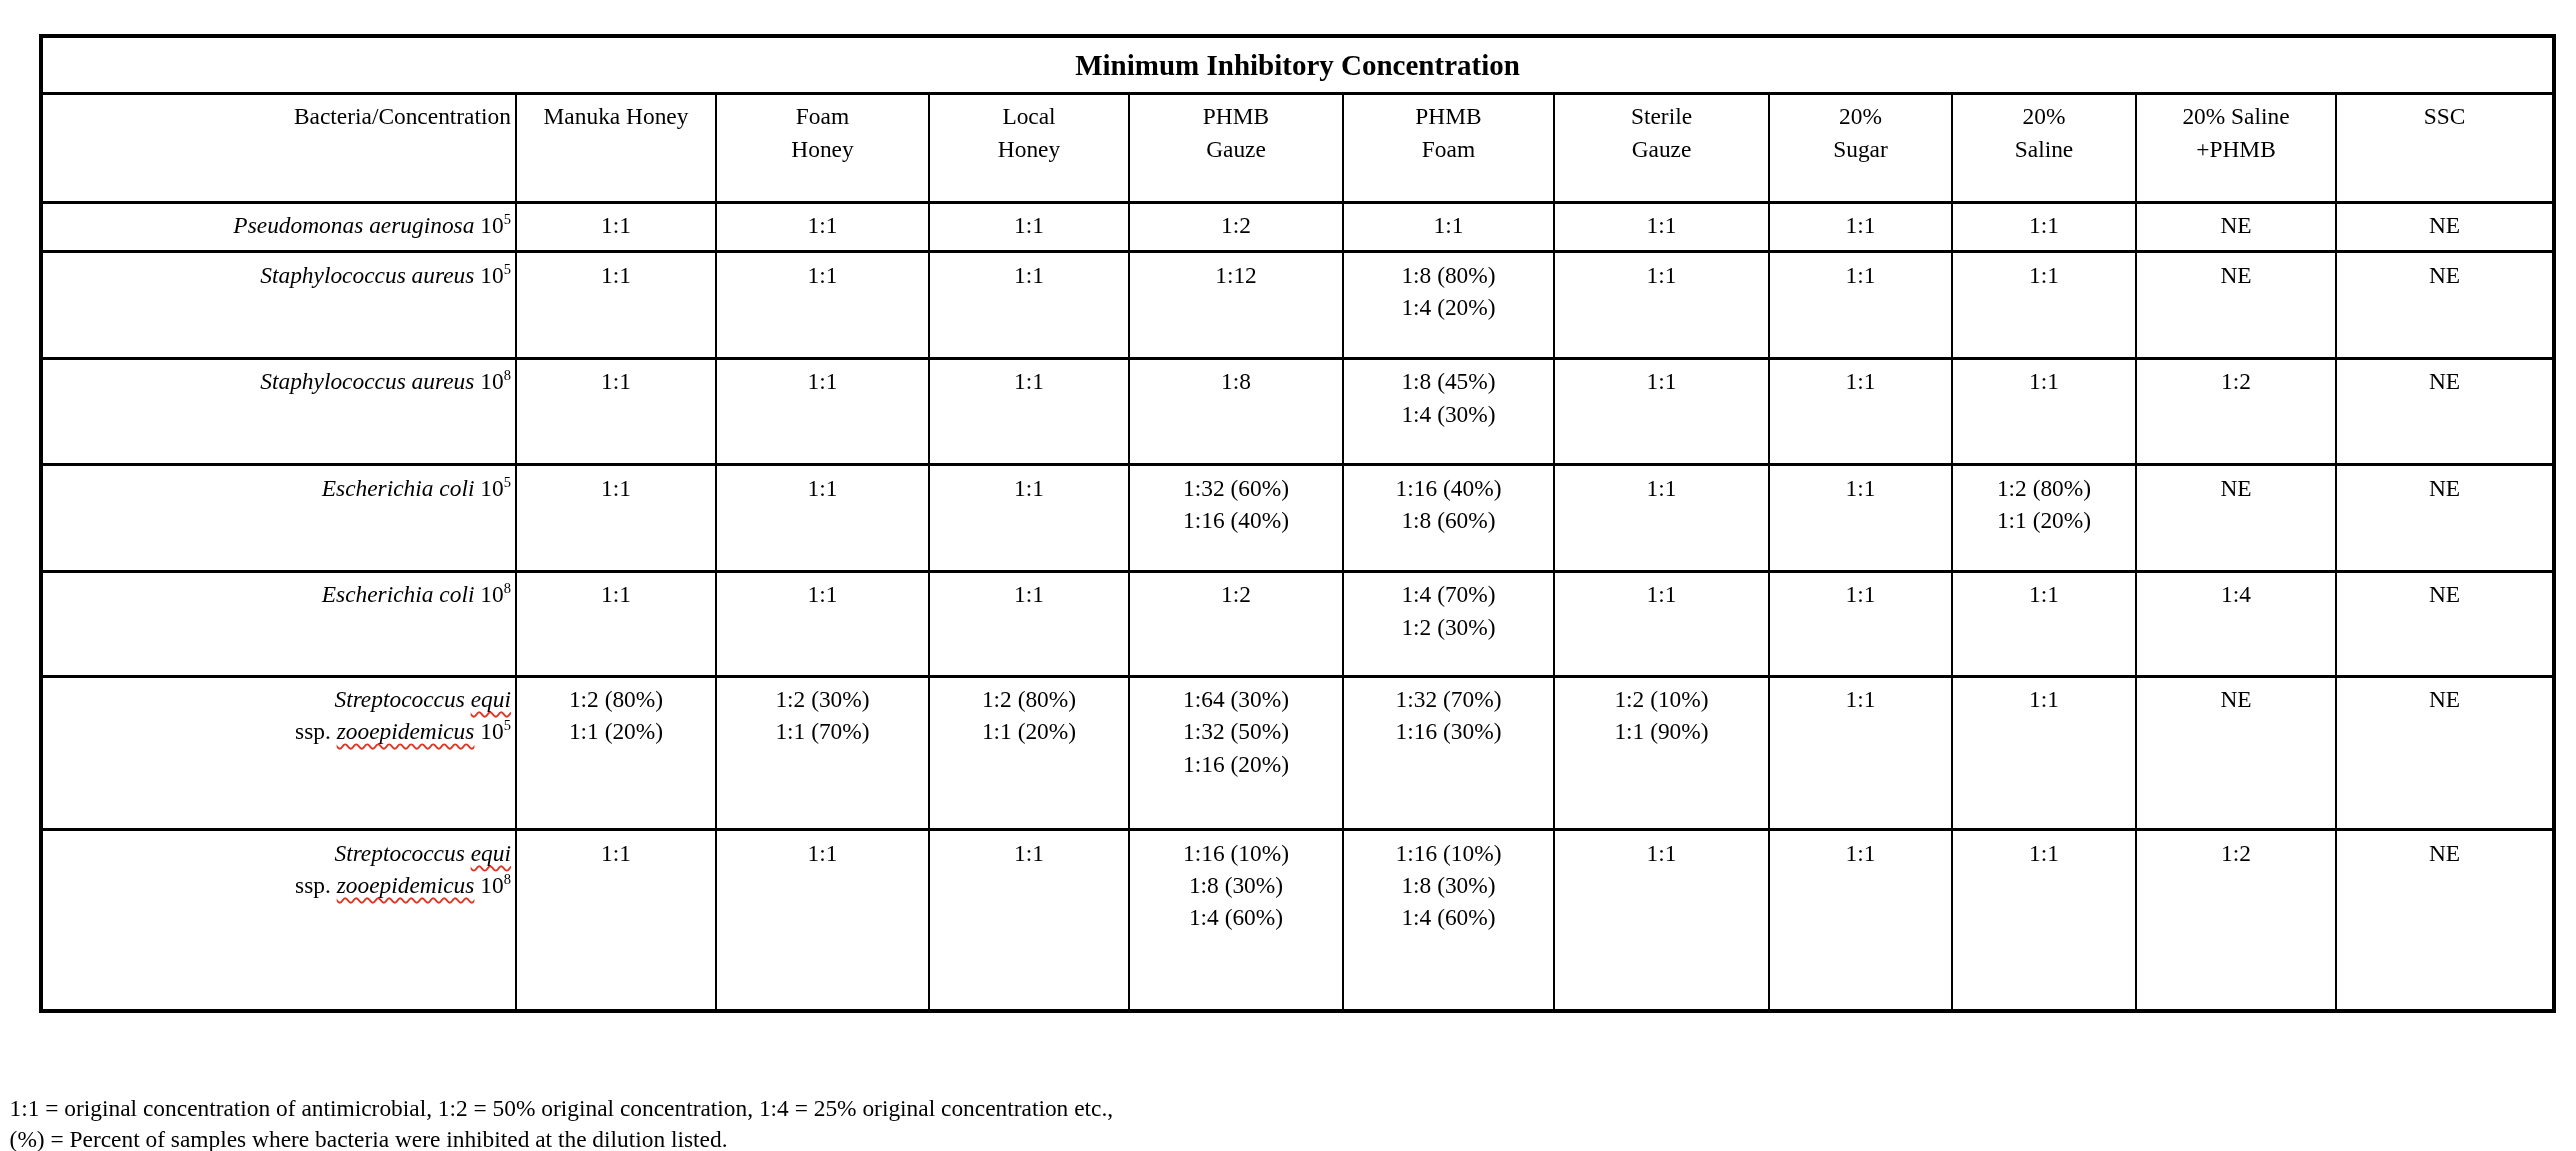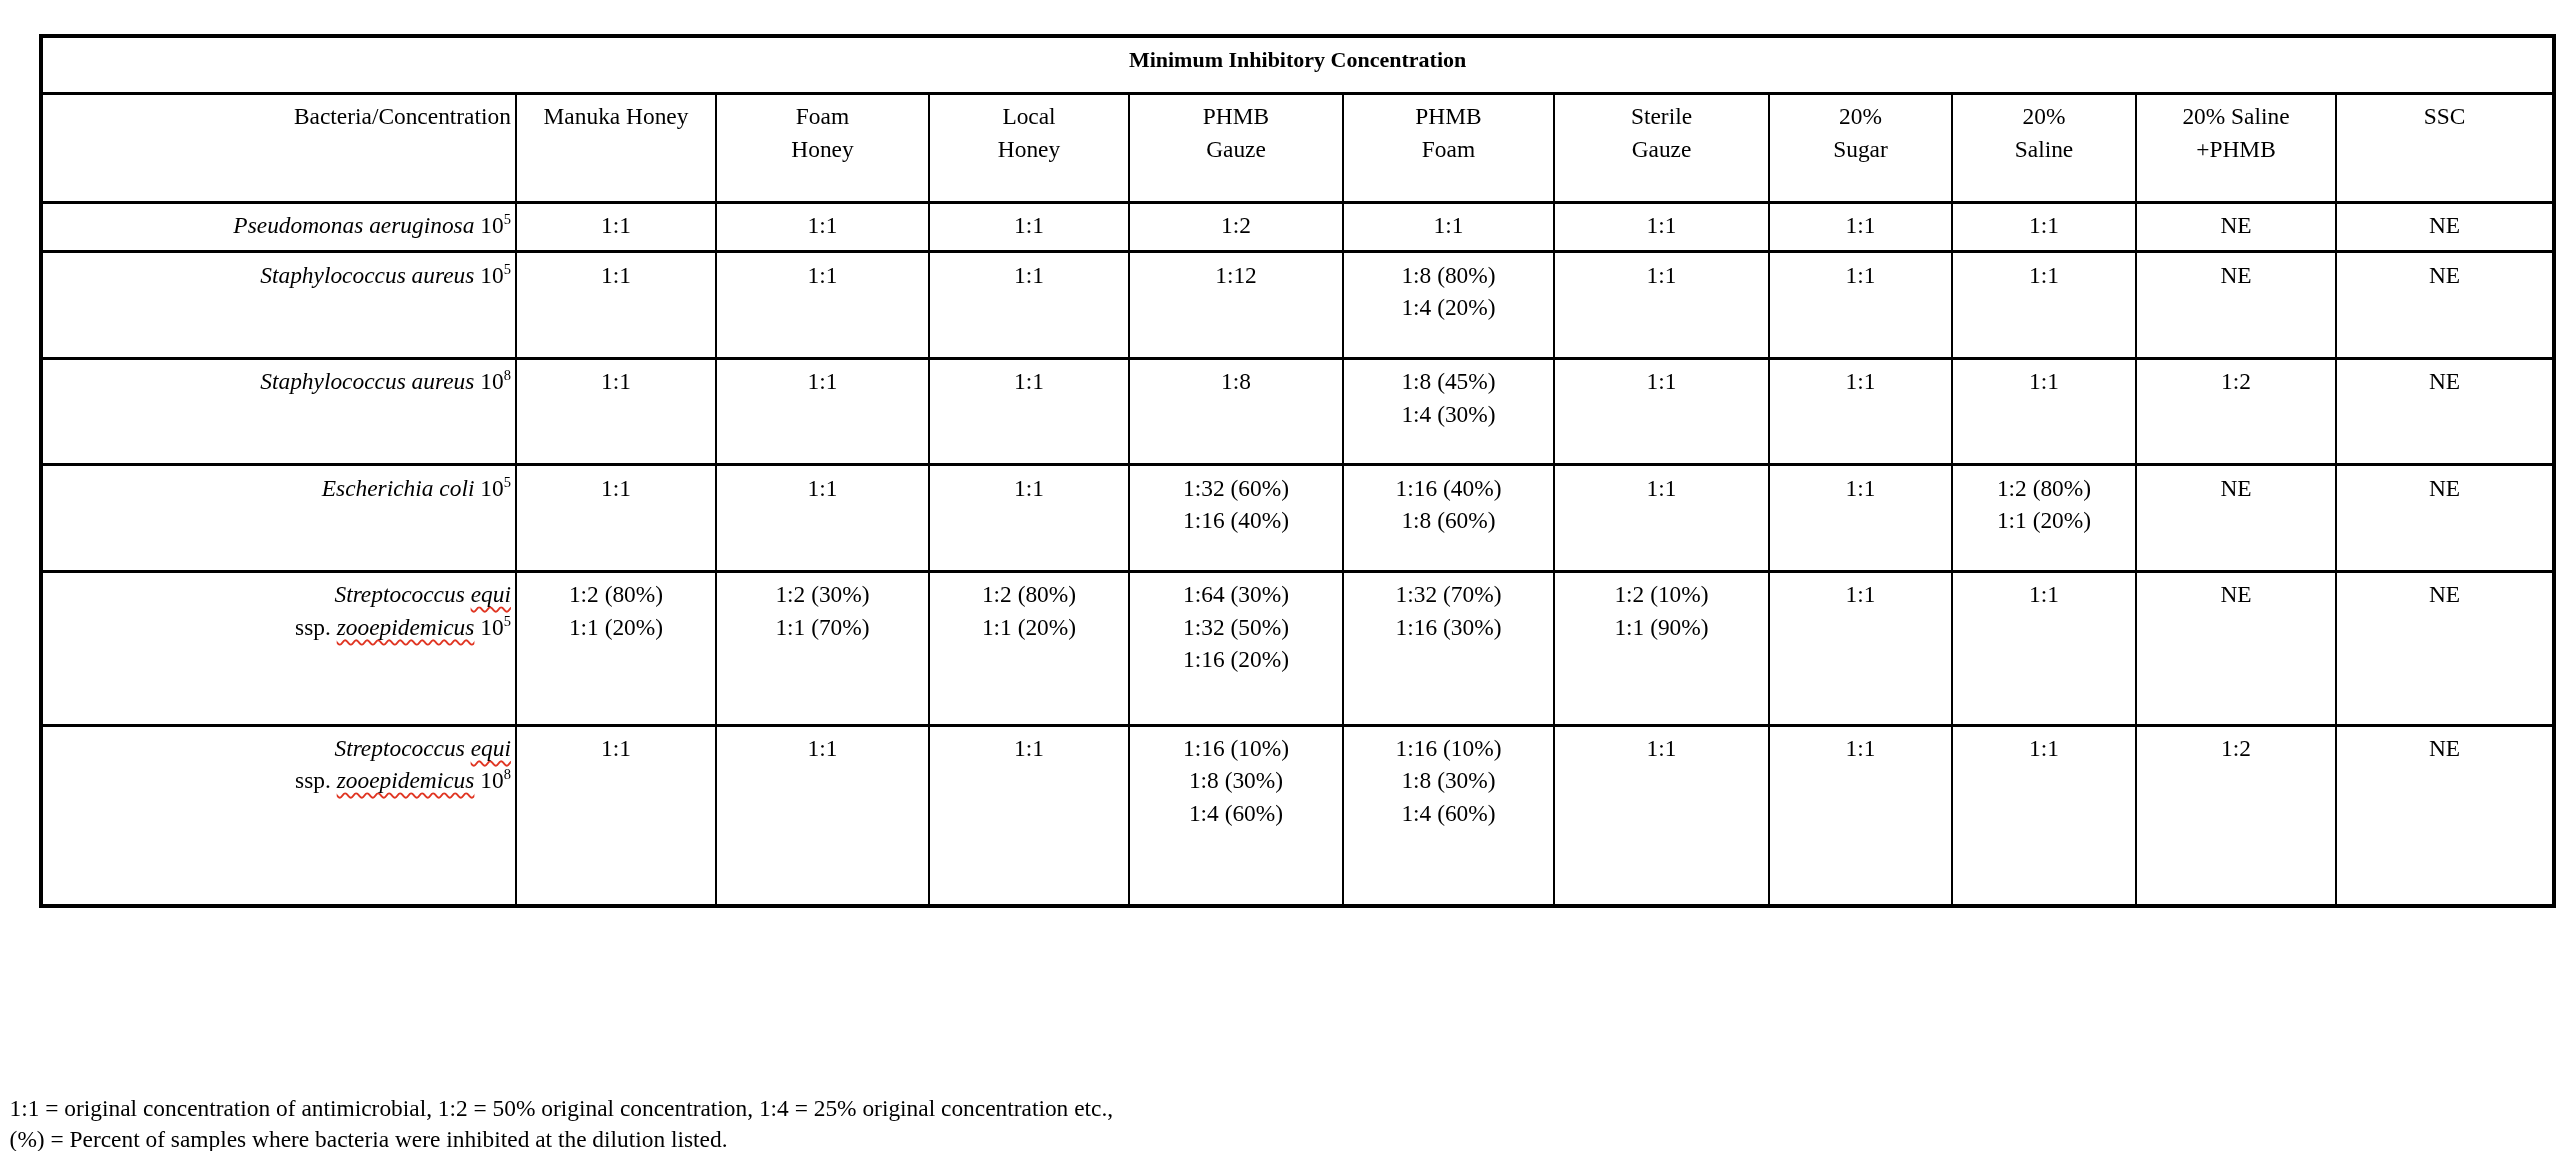--- a/index.html
+++ b/index.html
@@ -47,21 +47,21 @@
     border-bottom: 3.4px solid #000;
     vertical-align: top;
     font-size: 23.4px;
     line-height: 1.38;
     white-space: pre-line;
     padding: 5.5px 4.1px 4.1px 4.1px;
     text-align: center;
     font-weight: normal;
   }
   tr.title-row th {
-    font-size: 22px;
+    font-size: 29px;
     font-weight: bold;
     text-align: center;
     height: 43px;
     padding-top: 6.9px;
     white-space: normal;
   }
   tr.header-row th { height: 96px; }
   th.col-bacteria, td.name-cell {
     text-align: right;
     padding-left: 12.4px;
@@ -192,20 +192,34 @@
 1:16 (40%)</td>
           <td class="val-cell">1:16 (40%)
 1:8 (60%)</td>
           <td class="val-cell">1:1</td>
           <td class="val-cell">1:1</td>
           <td class="val-cell">1:2 (80%)
 1:1 (20%)</td>
           <td class="val-cell">NE</td>
           <td class="val-cell">NE</td>
         </tr>
+        <tr class="r5">
+          <td class="name-cell"><span class="it">Escherichia coli</span><span> 10</span><sup>8</sup></td>
+          <td class="val-cell">1:1</td>
+          <td class="val-cell">1:1</td>
+          <td class="val-cell">1:1</td>
+          <td class="val-cell">1:2</td>
+          <td class="val-cell">1:4 (70%)
+1:2 (30%)</td>
+          <td class="val-cell">1:1</td>
+          <td class="val-cell">1:1</td>
+          <td class="val-cell">1:1</td>
+          <td class="val-cell">1:4</td>
+          <td class="val-cell">NE</td>
+        </tr>
         <tr class="r6">
           <td class="name-cell"><span class="it">Streptococcus </span><span class="it wavy">equi</span><span>
 ssp. </span><span class="it wavy">zooepidemicus</span><span> 10</span><sup>5</sup></td>
           <td class="val-cell">1:2 (80%)
 1:1 (20%)</td>
           <td class="val-cell">1:2 (30%)
 1:1 (70%)</td>
           <td class="val-cell">1:2 (80%)
 1:1 (20%)</td>
           <td class="val-cell">1:64 (30%)

